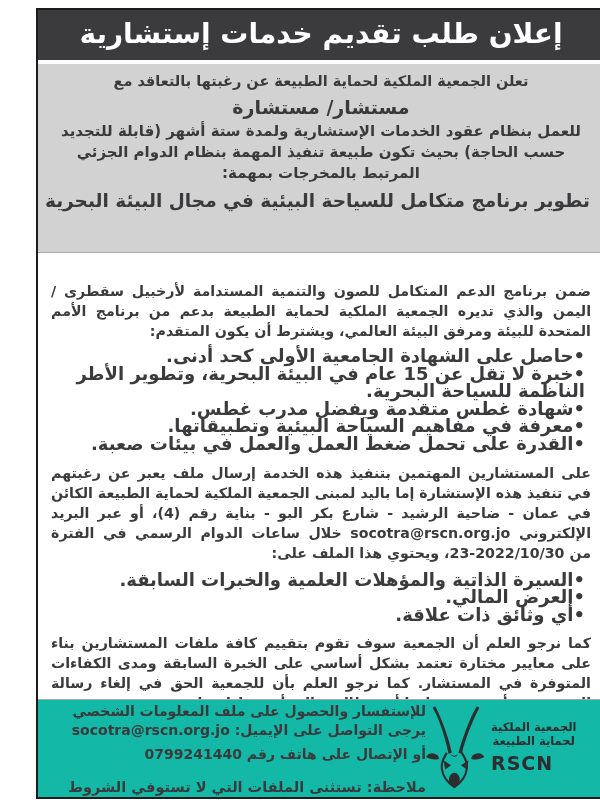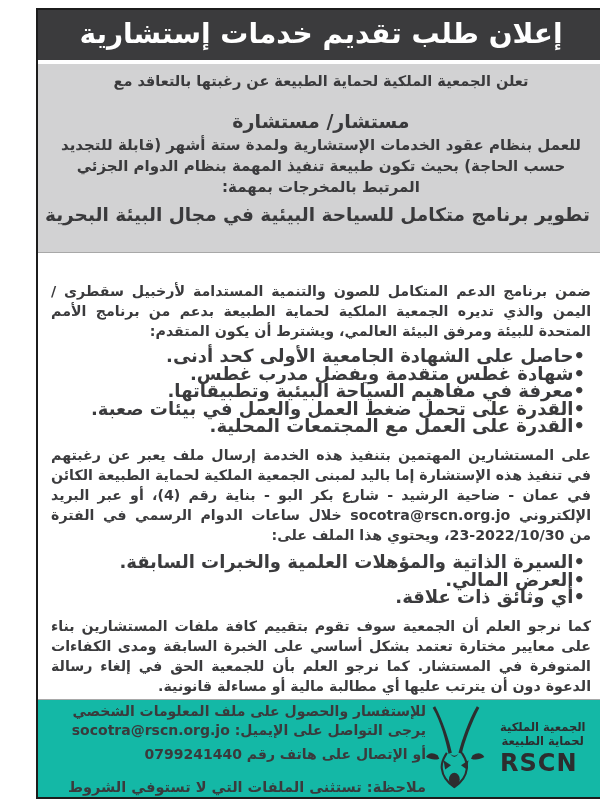--- a/index.html
+++ b/index.html
@@ -40,21 +40,21 @@
     height: 189px;
     background: #d2d2d3;
     color: #3a3a3c;
     text-align: center;
     padding: 9px 14px 6px;
     overflow: hidden;
     flex: 0 0 auto;
     border-bottom: 1px solid #a8a8a8;
   }
   .intro-announce { font-size: 14.5px; font-weight: bold; white-space: nowrap; }
-  .intro-role { font-size: 19px; font-weight: bold; margin-top: 21px; white-space: nowrap; }
+  .intro-role { font-size: 19px; font-weight: bold; margin-top: 7px; white-space: nowrap; }
   .intro-terms { font-size: 15px; font-weight: bold; line-height: 21px; margin-top: 3px; }
   .intro-mission { font-size: 18.5px; font-weight: bold; margin-top: 6px; white-space: nowrap; }
   
   .ad-body {
     flex: 1 1 auto;
     background: #ffffff;
     color: #3b3b3d;
     padding: 13px 13px 8px;
     font-weight: bold;
     overflow: hidden;
@@ -87,28 +87,28 @@
     padding: 6px 10px 6px 14px;
     color: #3a3a3c;
   }
   .logo-block {
     width: 168px;
     flex: 0 0 auto;
     display: flex;
     flex-direction: row-reverse;
     align-items: center;
     justify-content: flex-start;
-    gap: 14px;
+    gap: 5px;
     padding-right: 8px;
   }
   .logo-text { direction: rtl; text-align: center; color: #2d2d2f; }
   .logo-ar { font-size: 11.5px; font-weight: bold; line-height: 14px; white-space: nowrap; }
   .logo-en {
     direction: ltr;
-    font-size: 24px;
+    font-size: 19px;
     font-weight: bold;
     letter-spacing: 1px;
     line-height: 28px;
     text-align: left;
     margin-top: 1px;
   }
   .contact-block {
     flex: 1 1 auto;
     text-align: right;
     font-weight: bold;
@@ -133,24 +133,24 @@
     <div class="intro-role">مستشار/ مستشارة</div>
     <div class="intro-terms">للعمل بنظام عقود الخدمات الإستشارية ولمدة ستة أشهر (قابلة للتجديد حسب الحاجة) بحيث تكون طبيعة تنفيذ المهمة بنظام الدوام الجزئي المرتبط بالمخرجات بمهمة:</div>
     <div class="intro-mission">تطوير برنامج متكامل للسياحة البيئية في مجال البيئة البحرية</div>
   </div>
 
   <div class="ad-body">
     <p class="para-context">ضمن برنامج الدعم المتكامل للصون والتنمية المستدامة لأرخبيل سقطرى / اليمن والذي تديره الجمعية الملكية لحماية الطبيعة بدعم من برنامج الأمم المتحدة للبيئة ومرفق البيئة العالمي، ويشترط أن يكون المتقدم:</p>
 
     <ul>
       <li>حاصل على الشهادة الجامعية الأولى كحد أدنى.</li>
+      <li>خبرة لا تقل عن 15 عام في البيئة البحرية، وتطوير الأطر الناظمة للسياحة البحرية.</li>
       <li>شهادة غطس متقدمة ويفضل مدرب غطس.</li>
       <li>معرفة في مفاهيم السياحة البيئية وتطبيقاتها.</li>
       <li>القدرة على تحمل ضغط العمل والعمل في بيئات صعبة.</li>
-      <li>القدرة على العمل مع المجتمعات المحلية.</li>
     </ul>
 
     <p class="para-submission">على المستشارين المهتمين بتنفيذ هذه الخدمة إرسال ملف يعبر عن رغبتهم في تنفيذ هذه الإستشارة إما باليد لمبنى الجمعية الملكية لحماية الطبيعة الكائن في عمان - ضاحية الرشيد - شارع بكر البو - بناية رقم (4)، أو عبر البريد الإلكتروني socotra@rscn.org.jo خلال ساعات الدوام الرسمي في الفترة من 2022/10/30-23، ويحتوي هذا الملف على:</p>
 
     <ul>
       <li>السيرة الذاتية والمؤهلات العلمية والخبرات السابقة.</li>
       <li>العرض المالي.</li>
       <li>أي وثائق ذات علاقة.</li>
     </ul>
 

